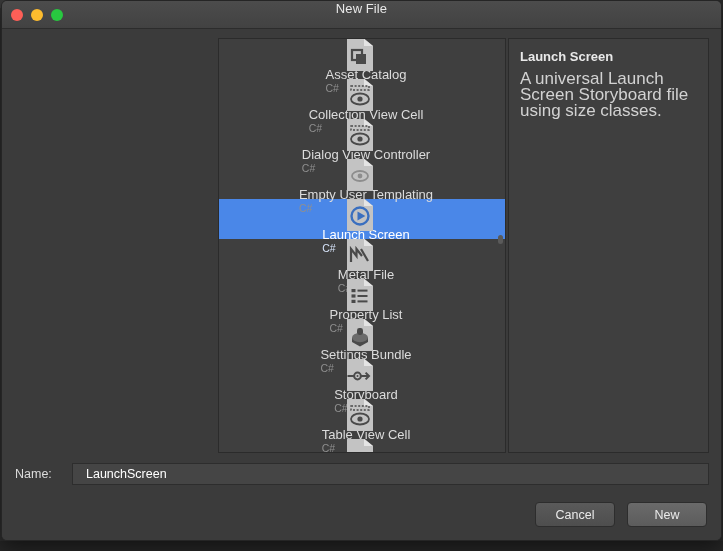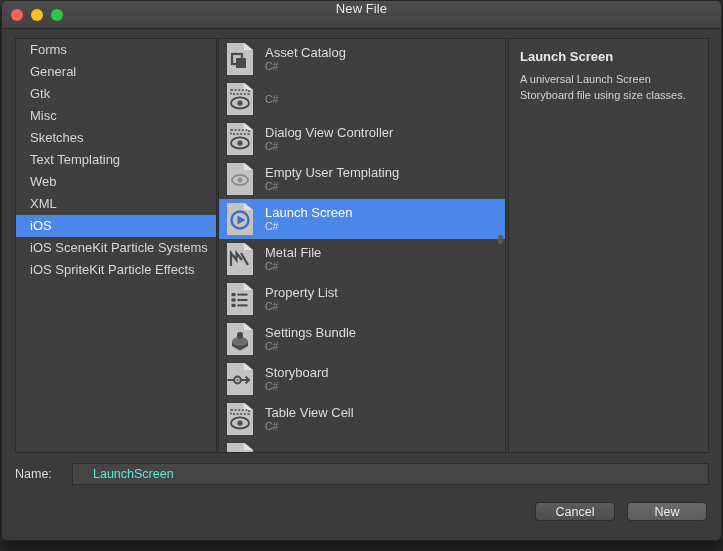--- a/index.html
+++ b/index.html
@@ -123,20 +123,21 @@
     position: absolute;
     inset: 0;
     overflow: hidden;
   }
   .tpl-item {
     display: flex;
     align-items: center;
     height: 40px;
     padding-left: 8px;
     box-sizing: border-box;
+    flex-direction: column;
   }
   .tpl-item.selected { background: #4a87e8; }
   .tpl-icon {
     width: 28px;
     height: 32px;
     flex: 0 0 28px;
     position: relative;
     margin-right: 10px;
   }
   .doc {
@@ -198,21 +199,21 @@
     padding: 10px 11px;
   }
   #desc-title {
     color: #e9e9e9;
     font-size: 13px;
     font-weight: bold;
     margin-bottom: 7px;
   }
   #desc-body {
     color: #d2d2d2;
-    font-size: 11px;
+    font-size: 17px;
     line-height: 16px;
   }
 
   
   #name-row {
     position: absolute;
     left: 13px;
     top: 434px;
     width: 694px;
     height: 22px;
@@ -223,39 +224,39 @@
     color: #dcdcdc;
     font-size: 12.5px;
     width: 48px;
     margin-right: 9px;
   }
   #name-input {
     flex: 1;
     height: 22px;
     background: #454545;
     border: 1px solid #2d2d2d;
-    color: #5eead4;
+    color: #ffffff;
     font-size: 12.5px;
     font-family: "Liberation Sans", sans-serif;
-    padding: 0 20px;
+    padding: 0 13px;
     box-sizing: border-box;
     outline: none;
   }
 
   
   #buttons {
     position: absolute;
     right: 14px;
     top: 473px;
     display: flex;
     gap: 12px;
   }
   .btn {
     min-width: 80px;
-    height: 19px;
+    height: 25px;
     background: linear-gradient(#5a5a5a, #4e4e4e);
     border: 1px solid #2d2d2d;
     border-radius: 4px;
     color: #eaeaea;
     font-size: 12.5px;
     font-family: "Liberation Sans", sans-serif;
     cursor: default;
     padding: 0 14px;
   }
   .btn.primary {
@@ -279,33 +280,20 @@
     <div id="traffic">
       <span class="light close"></span>
       <span class="light min"></span>
       <span class="light max"></span>
     </div>
     <div id="window-title">New File</div>
   </div>
 
   <div id="body">
 
-    <div class="panel" id="categories">
-        <div class="cat-item">Forms</div>
-        <div class="cat-item">General</div>
-        <div class="cat-item">Gtk</div>
-        <div class="cat-item">Misc</div>
-        <div class="cat-item">Sketches</div>
-        <div class="cat-item">Text Templating</div>
-        <div class="cat-item">Web</div>
-        <div class="cat-item">XML</div>
-        <div class="cat-item selected">iOS</div>
-        <div class="cat-item">iOS SceneKit Particle Systems</div>
-        <div class="cat-item">iOS SpriteKit Particle Effects</div>
-      </div>
 
     <div class="panel" id="templates">
       <div id="templates-scroll">
           <div class="tpl-item">
             <div class="tpl-icon">
               <div class="doc"></div>
               <div class="doc-fold"></div>
               <div class="glyph"><svg viewBox="0 0 26 32" width="26" height="32">
                   <rect x="5" y="11" width="10" height="10" fill="none" stroke="#4a4a4a" stroke-width="2.2"></rect>
                   <rect x="9" y="15" width="10" height="10" fill="#4a4a4a"></rect>
@@ -320,20 +308,21 @@
             <div class="tpl-icon">
               <div class="doc"></div>
               <div class="doc-fold"></div>
               <div class="glyph"><svg viewBox="0 0 26 32" width="26" height="32">
                   <rect x="4" y="7" width="18" height="4" fill="none" stroke="#4a4a4a" stroke-width="1.4" stroke-dasharray="2 1.6"></rect>
                   <ellipse cx="13" cy="20" rx="9" ry="5.5" fill="none" stroke="#4a4a4a" stroke-width="1.8"></ellipse>
                   <circle cx="13" cy="20" r="2.6" fill="#4a4a4a"></circle>
                 </svg></div>
             </div>
             <div class="tpl-text">
+              <div class="tpl-name">Collection View Cell</div>
               <div class="tpl-lang">C#</div>
             </div>
           </div>
           <div class="tpl-item">
             <div class="tpl-icon">
               <div class="doc"></div>
               <div class="doc-fold"></div>
               <div class="glyph"><svg viewBox="0 0 26 32" width="26" height="32">
                   <rect x="4" y="7" width="18" height="4" fill="none" stroke="#4a4a4a" stroke-width="1.4" stroke-dasharray="2 1.6"></rect>
                   <ellipse cx="13" cy="20" rx="9" ry="5.5" fill="none" stroke="#4a4a4a" stroke-width="1.8"></ellipse>

